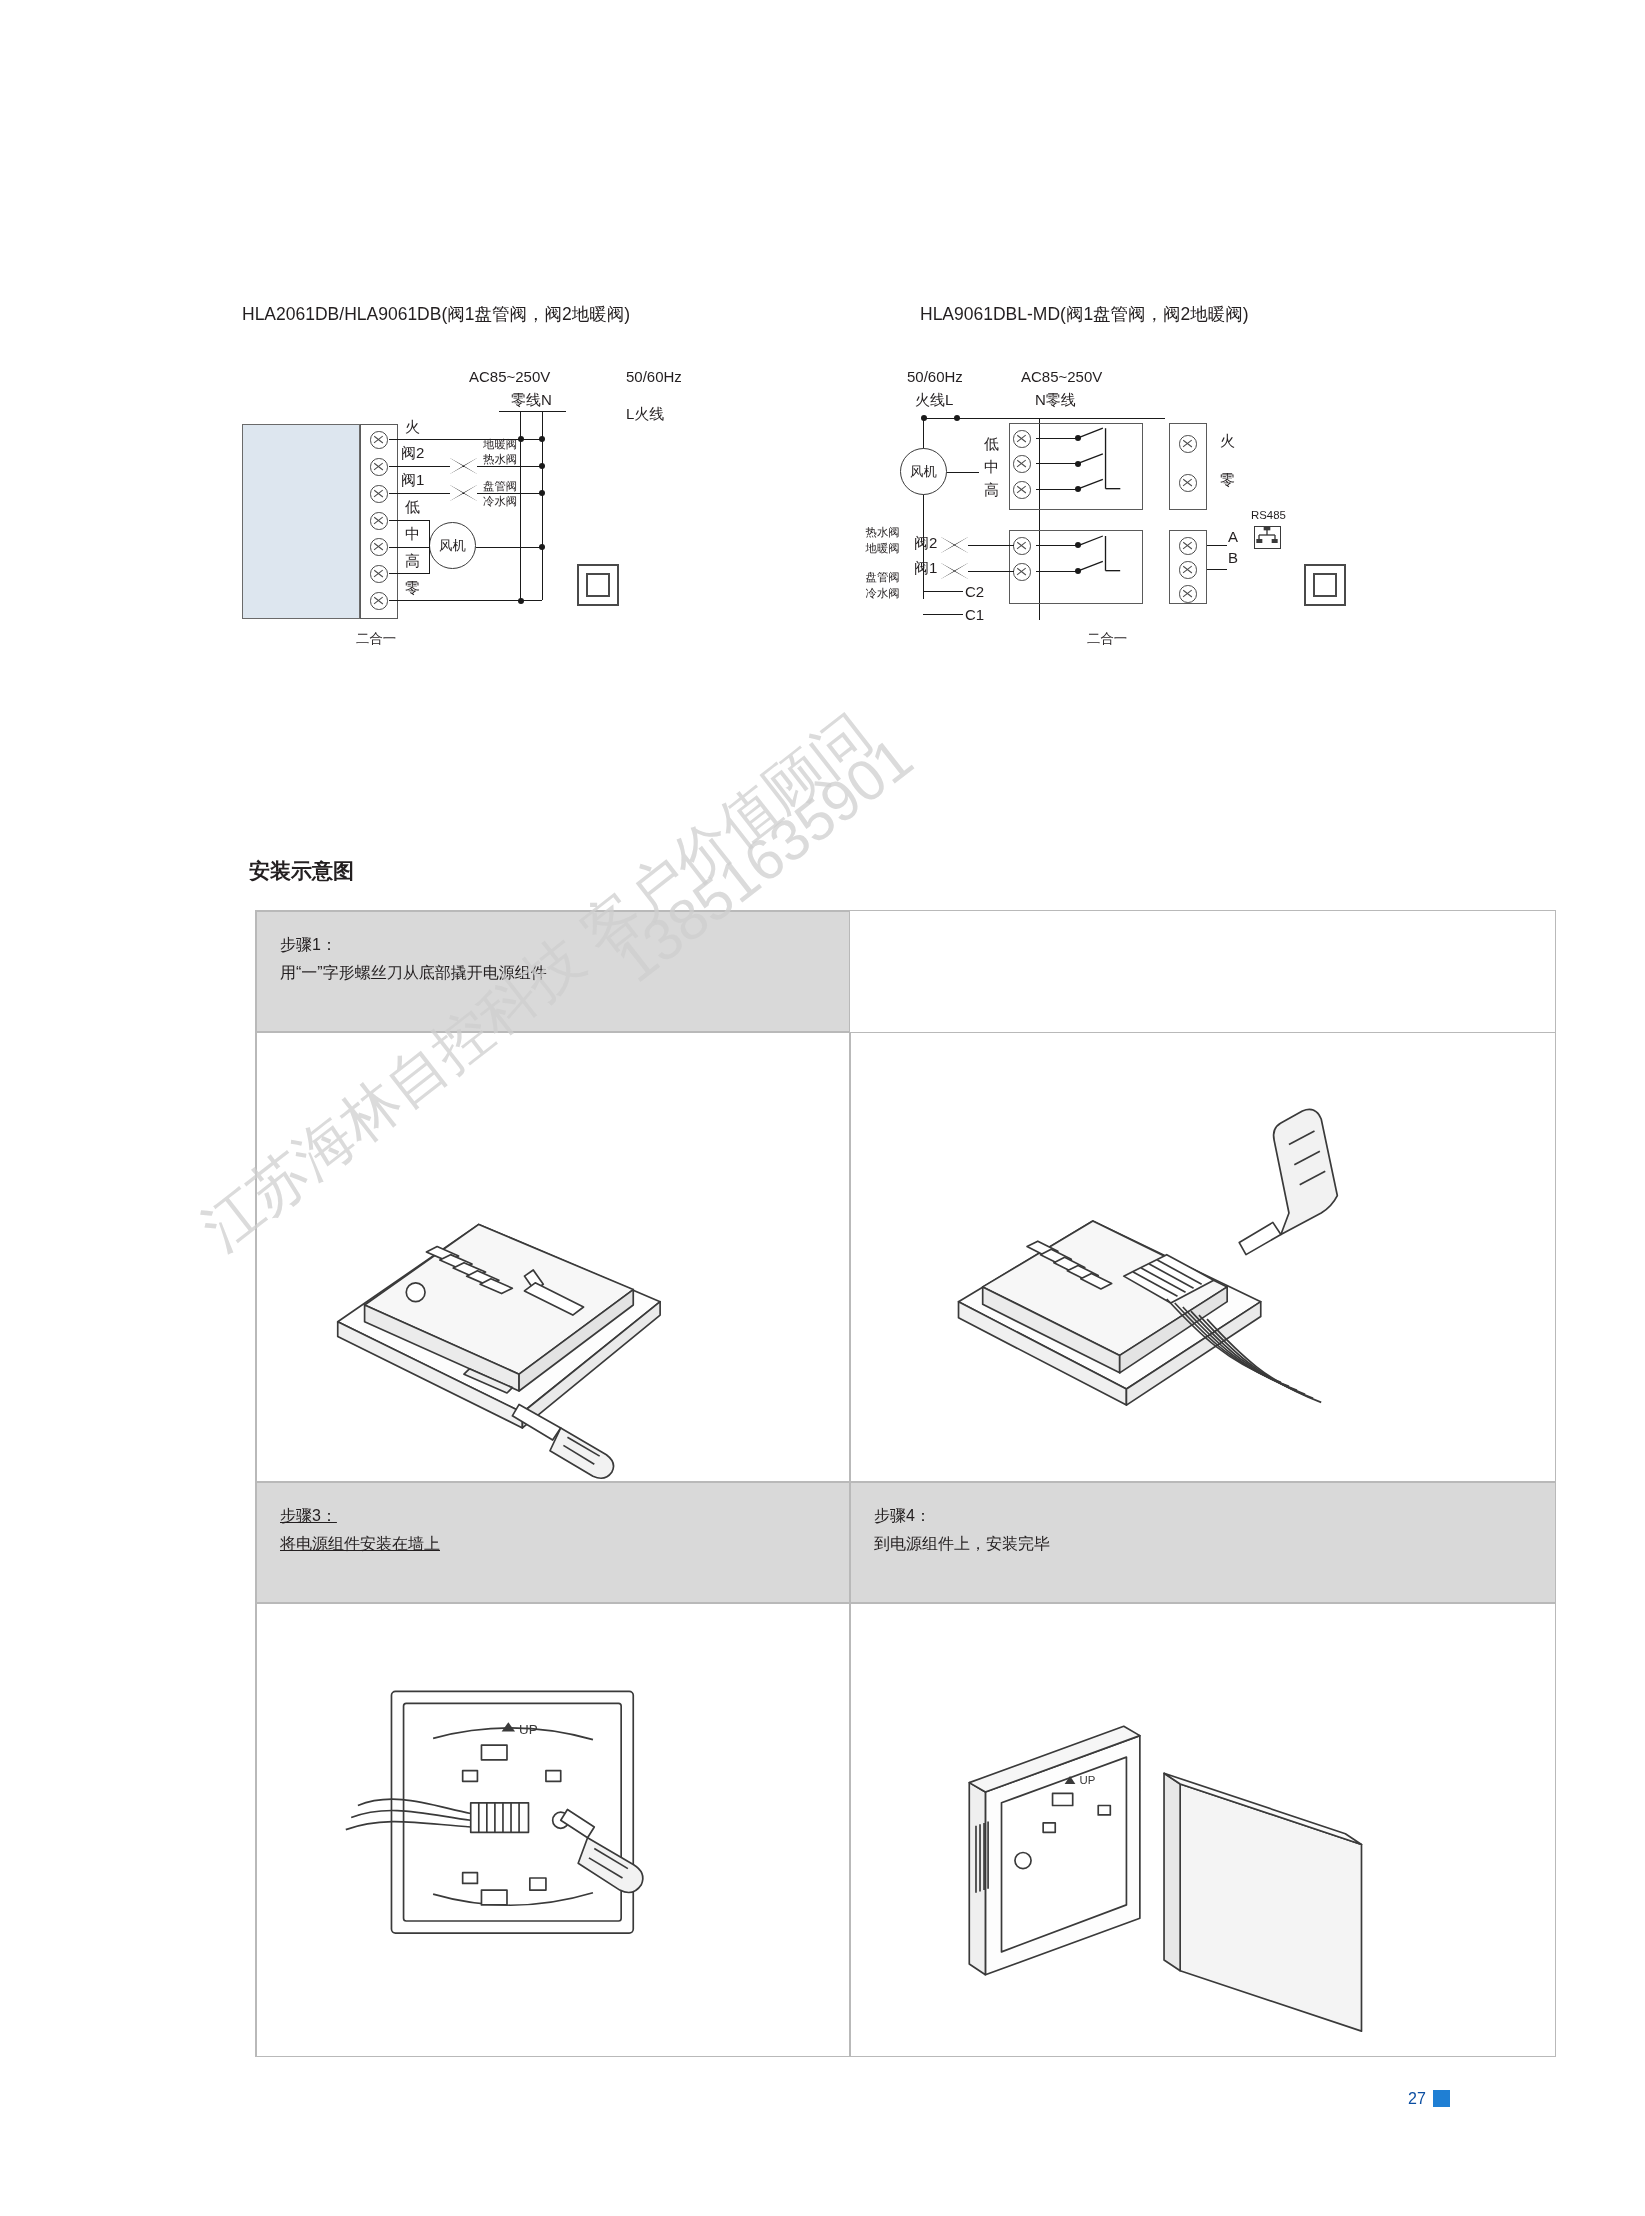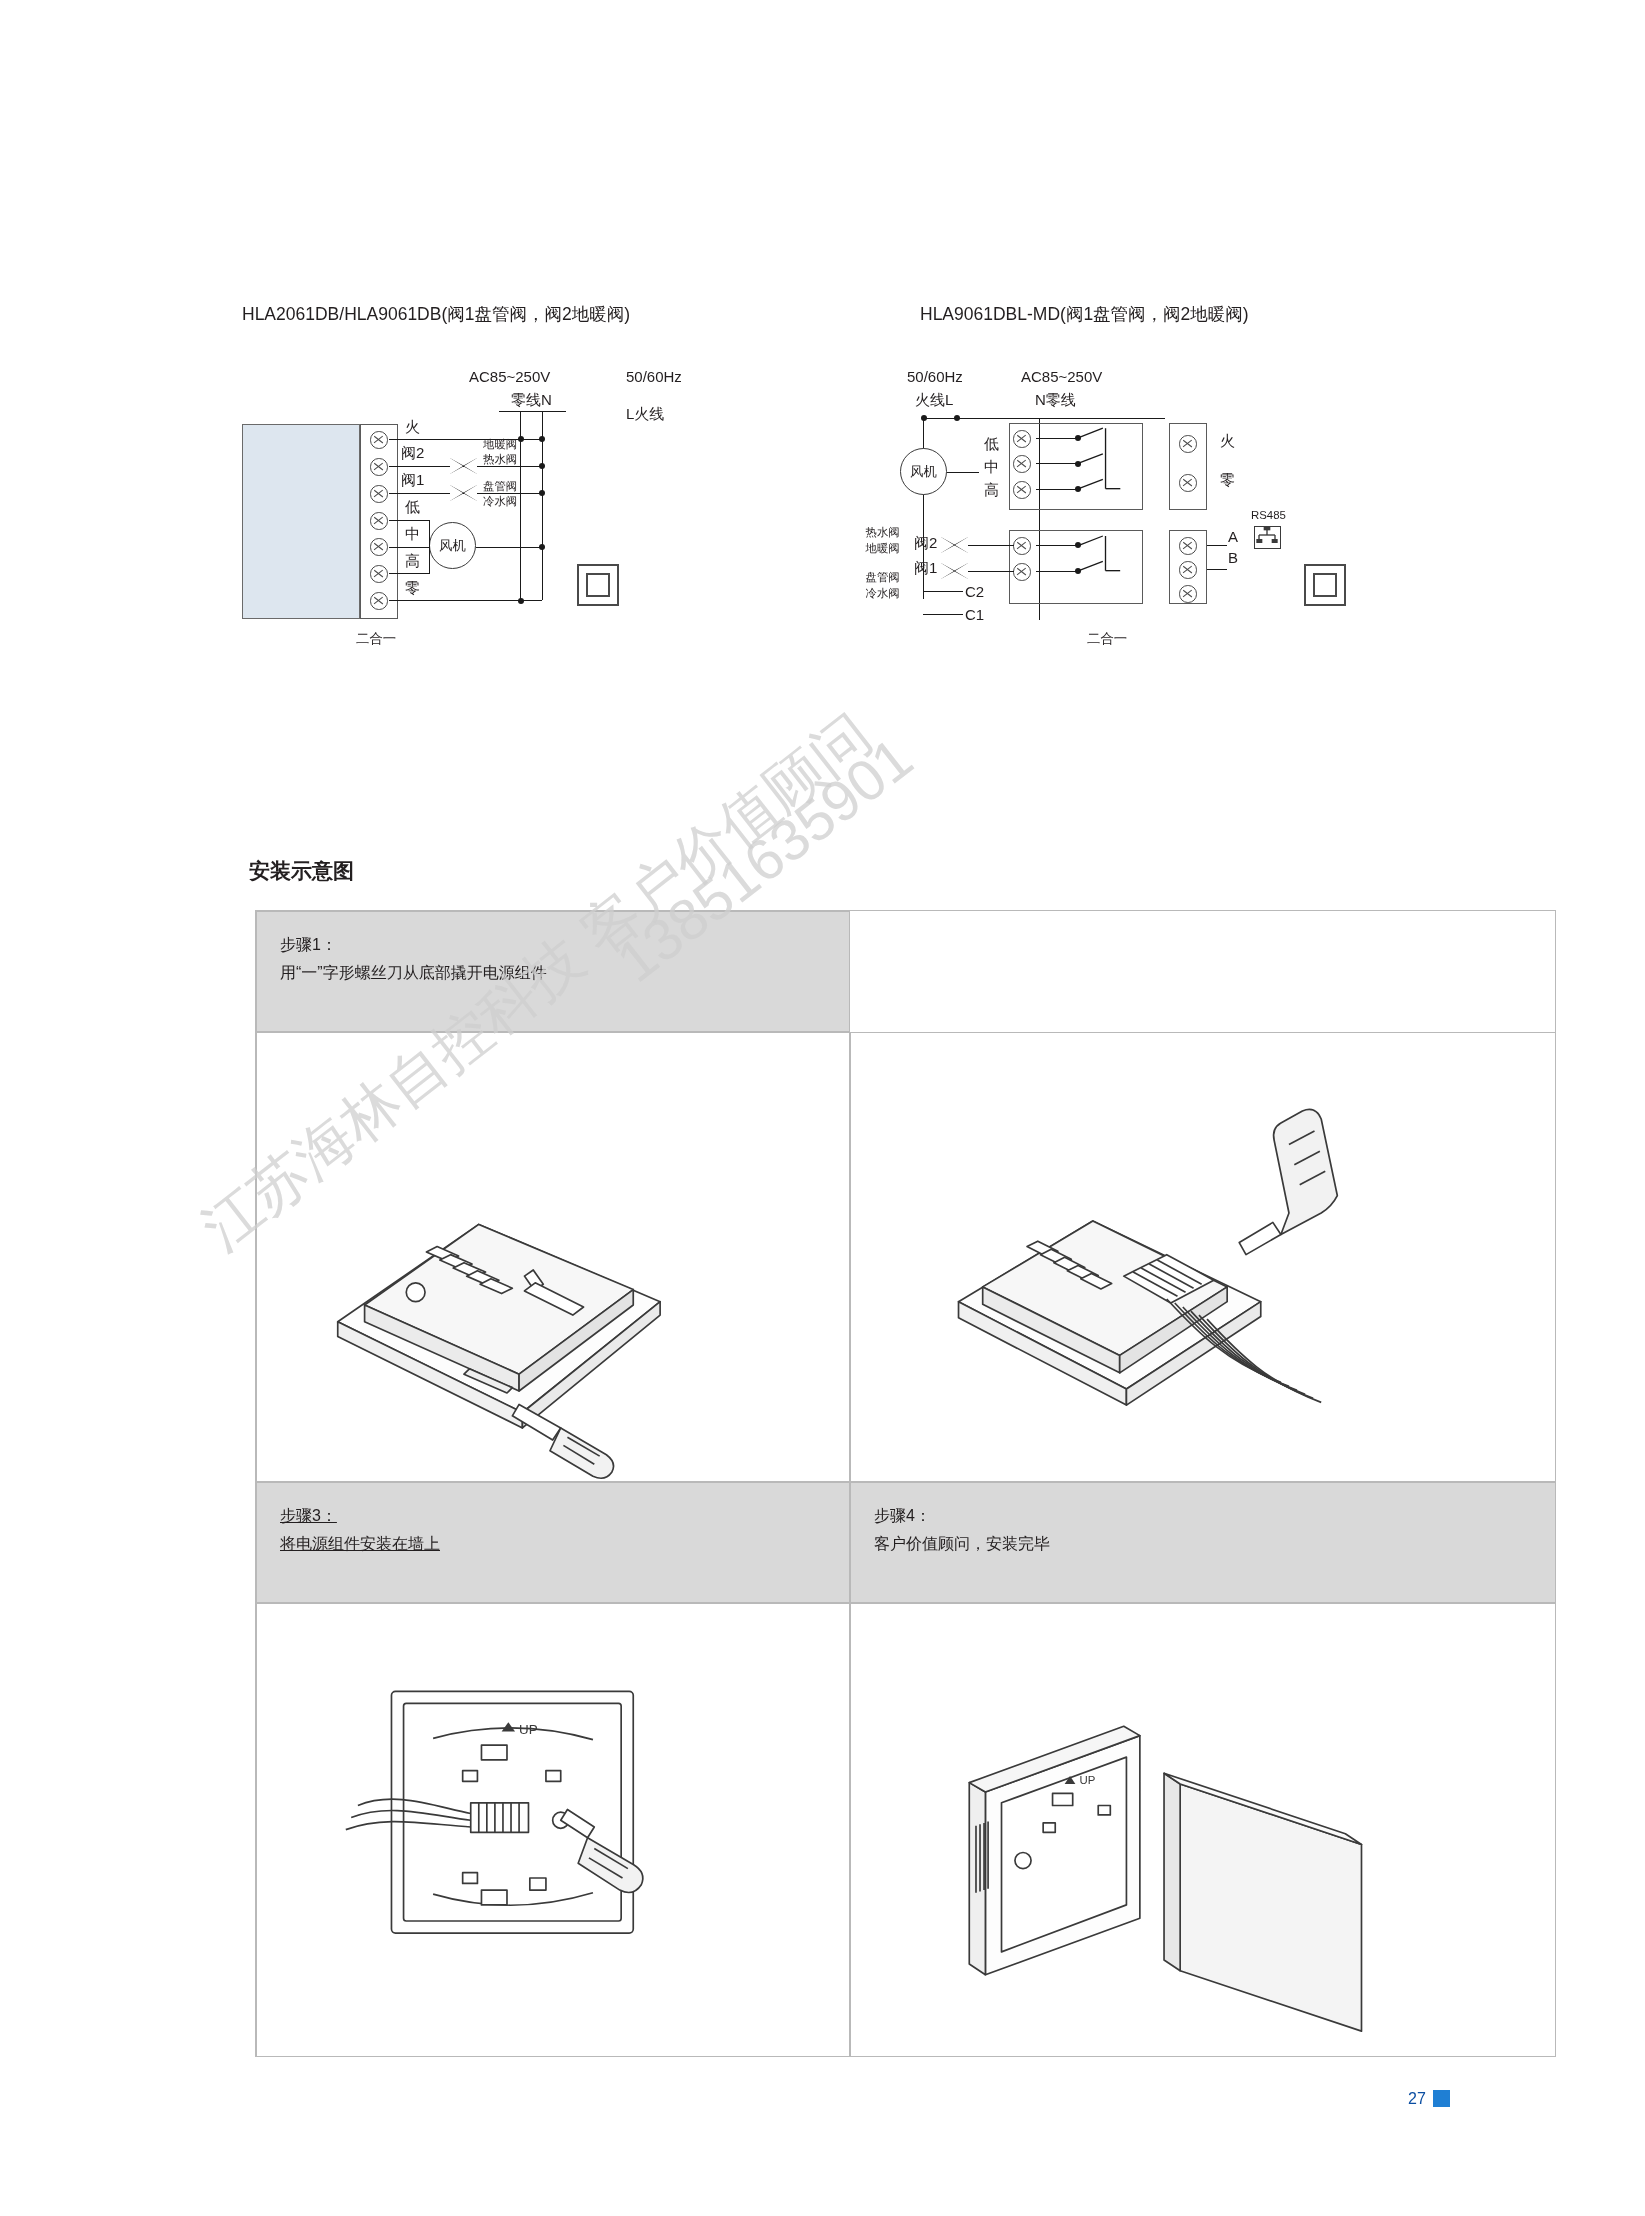--- a/index.html
+++ b/index.html
@@ -563,21 +563,21 @@
       </svg>
     </div>
 
     <div class="step-hdr" style="left:0; top:571px; width:594px; height:121px;text-decoration:underline;">
       <span class="step-num">步骤3：</span>
       <span>将电源组件安装在墙上</span>
     </div>
 
     <div class="step-hdr" style="left:594px; top:571px; width:706px; height:121px;">
       <span class="step-num">步骤4：</span>
-      <span>客户价值顾问，安装完毕</span>
+      <span>到电源组件上，安装完毕</span>
     </div>
 
     <div class="step-cell" style="left:0; top:692px; width:594px; height:454px;">
       <svg class="art" width="594" height="454" viewBox="0 0 884 676">
         <g fill="none" stroke="#3a3a3a" stroke-width="2.5" stroke-linejoin="round">
 
           <rect x="200" y="130" width="360" height="360" rx="6" fill="#fefefe"></rect>
           <rect x="218" y="148" width="324" height="324" rx="4" fill="#ffffff"></rect>
 
           <path d="M262 200 Q380 168 500 202"></path>

